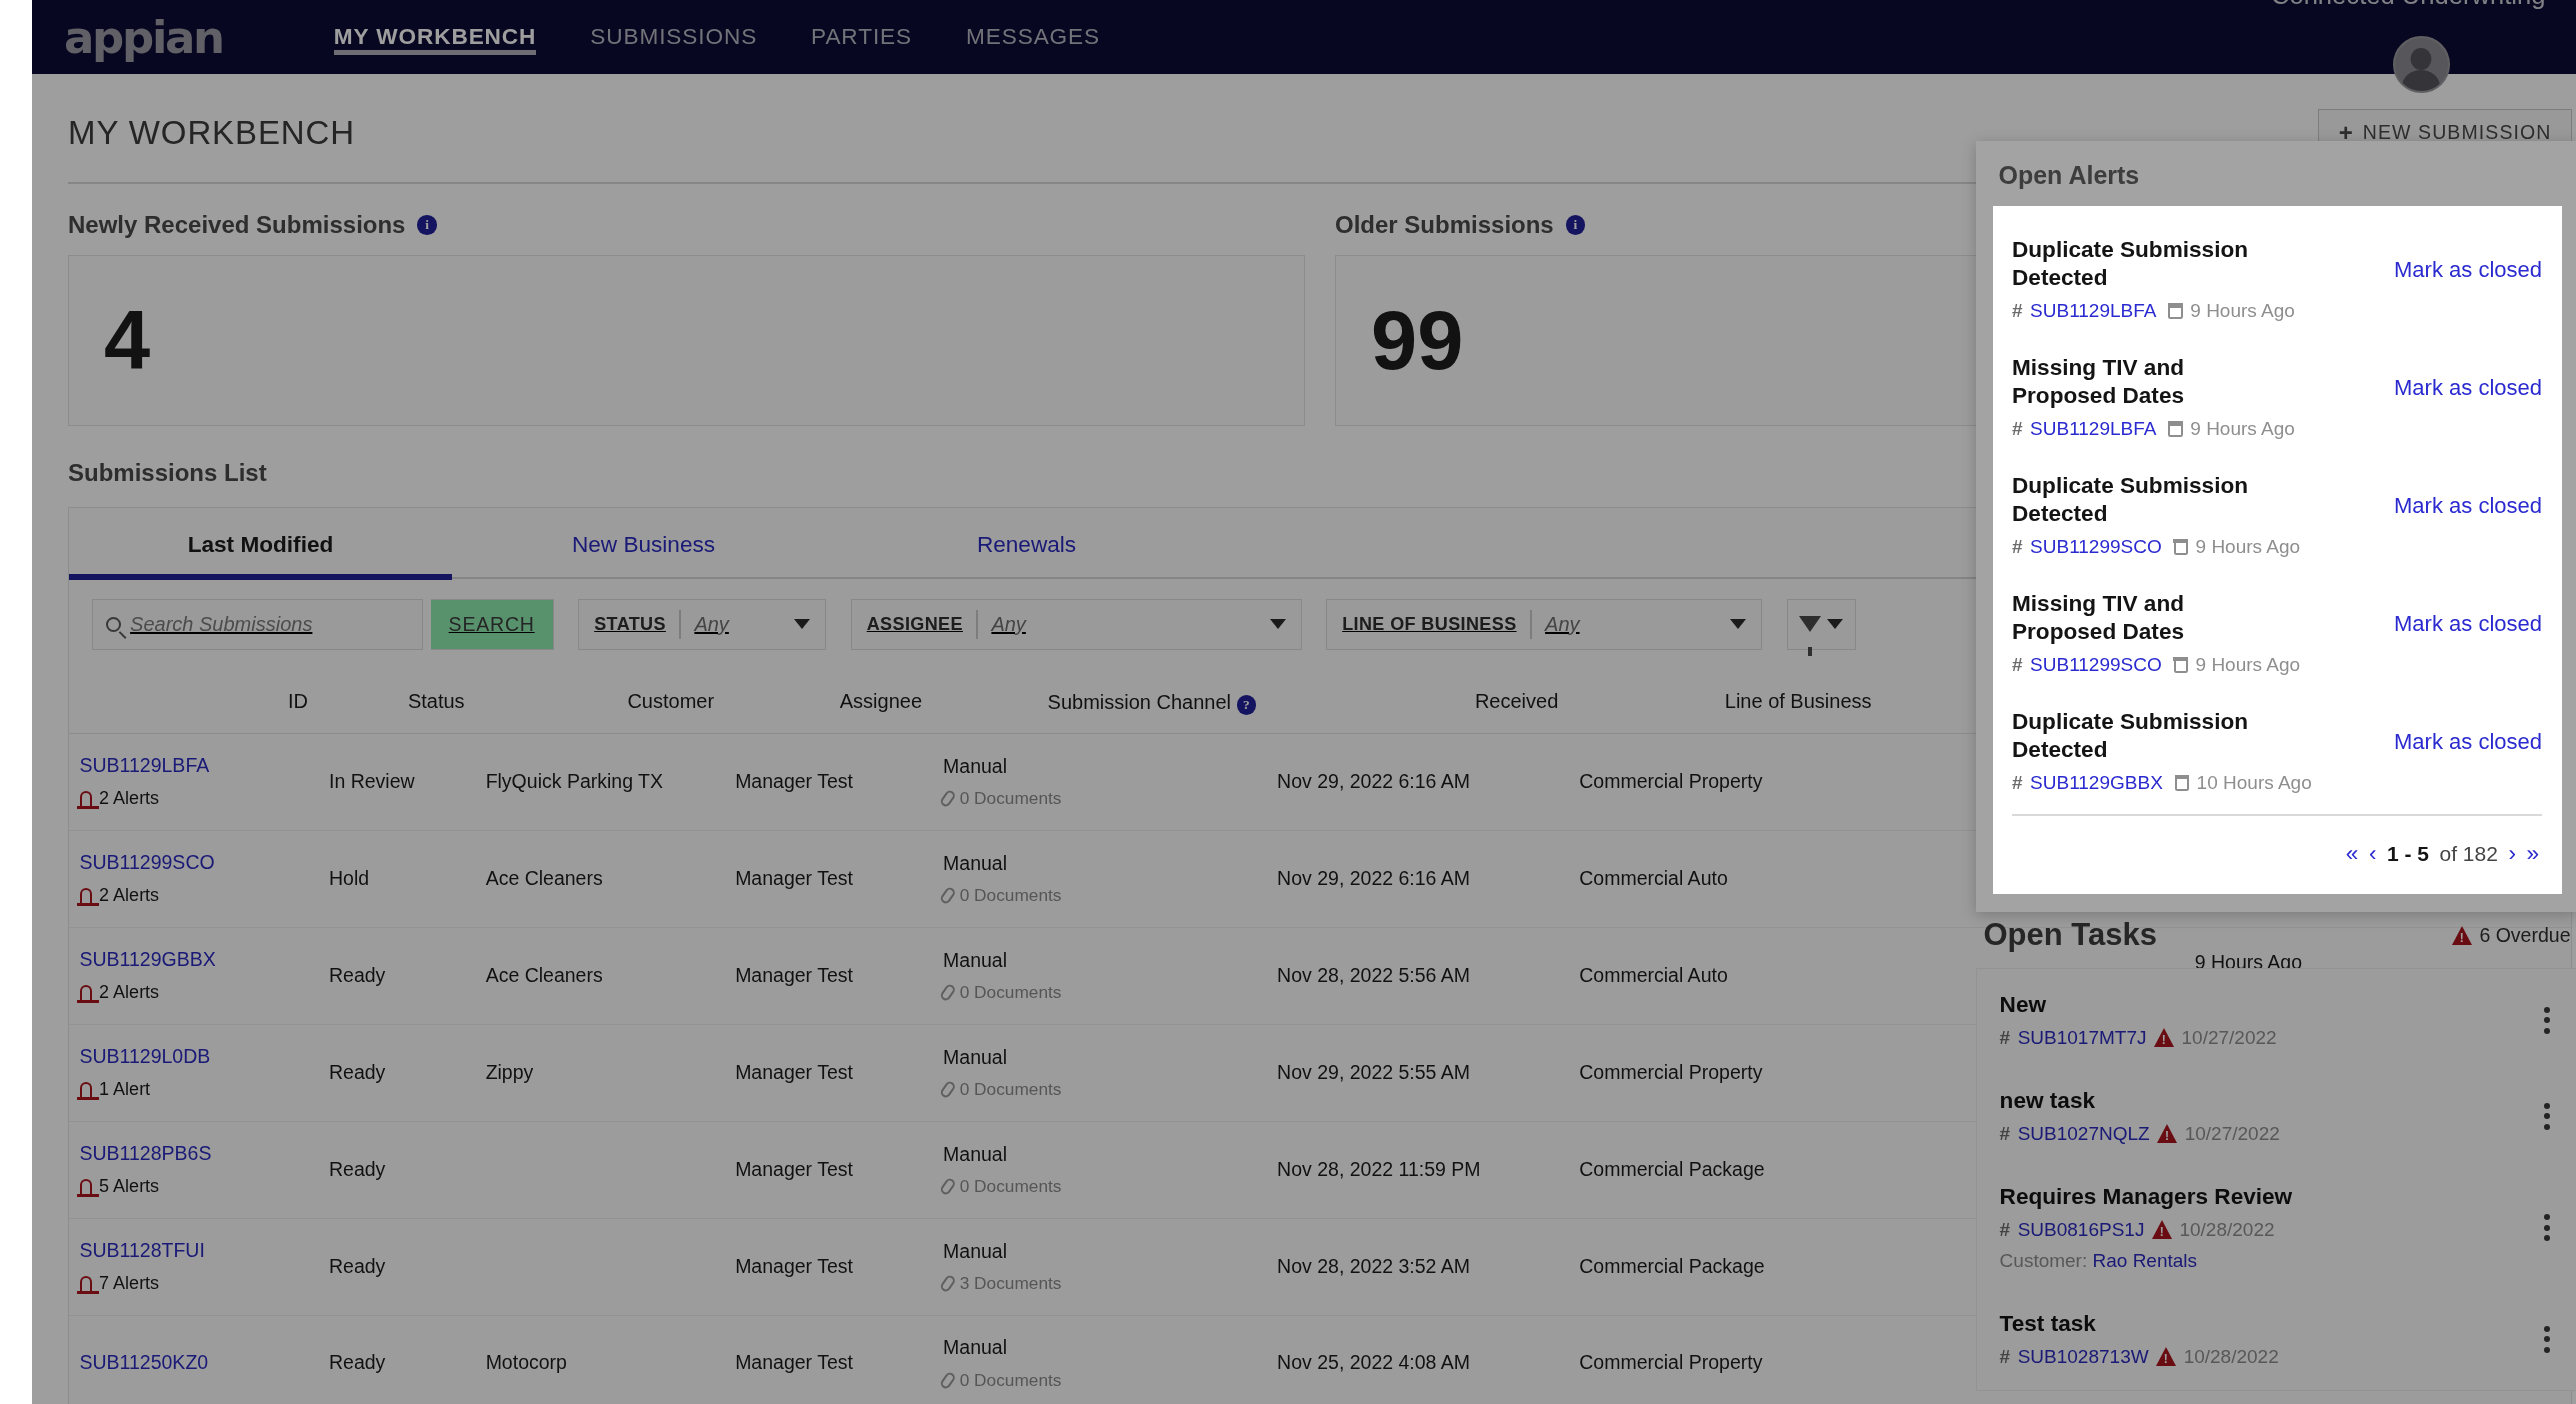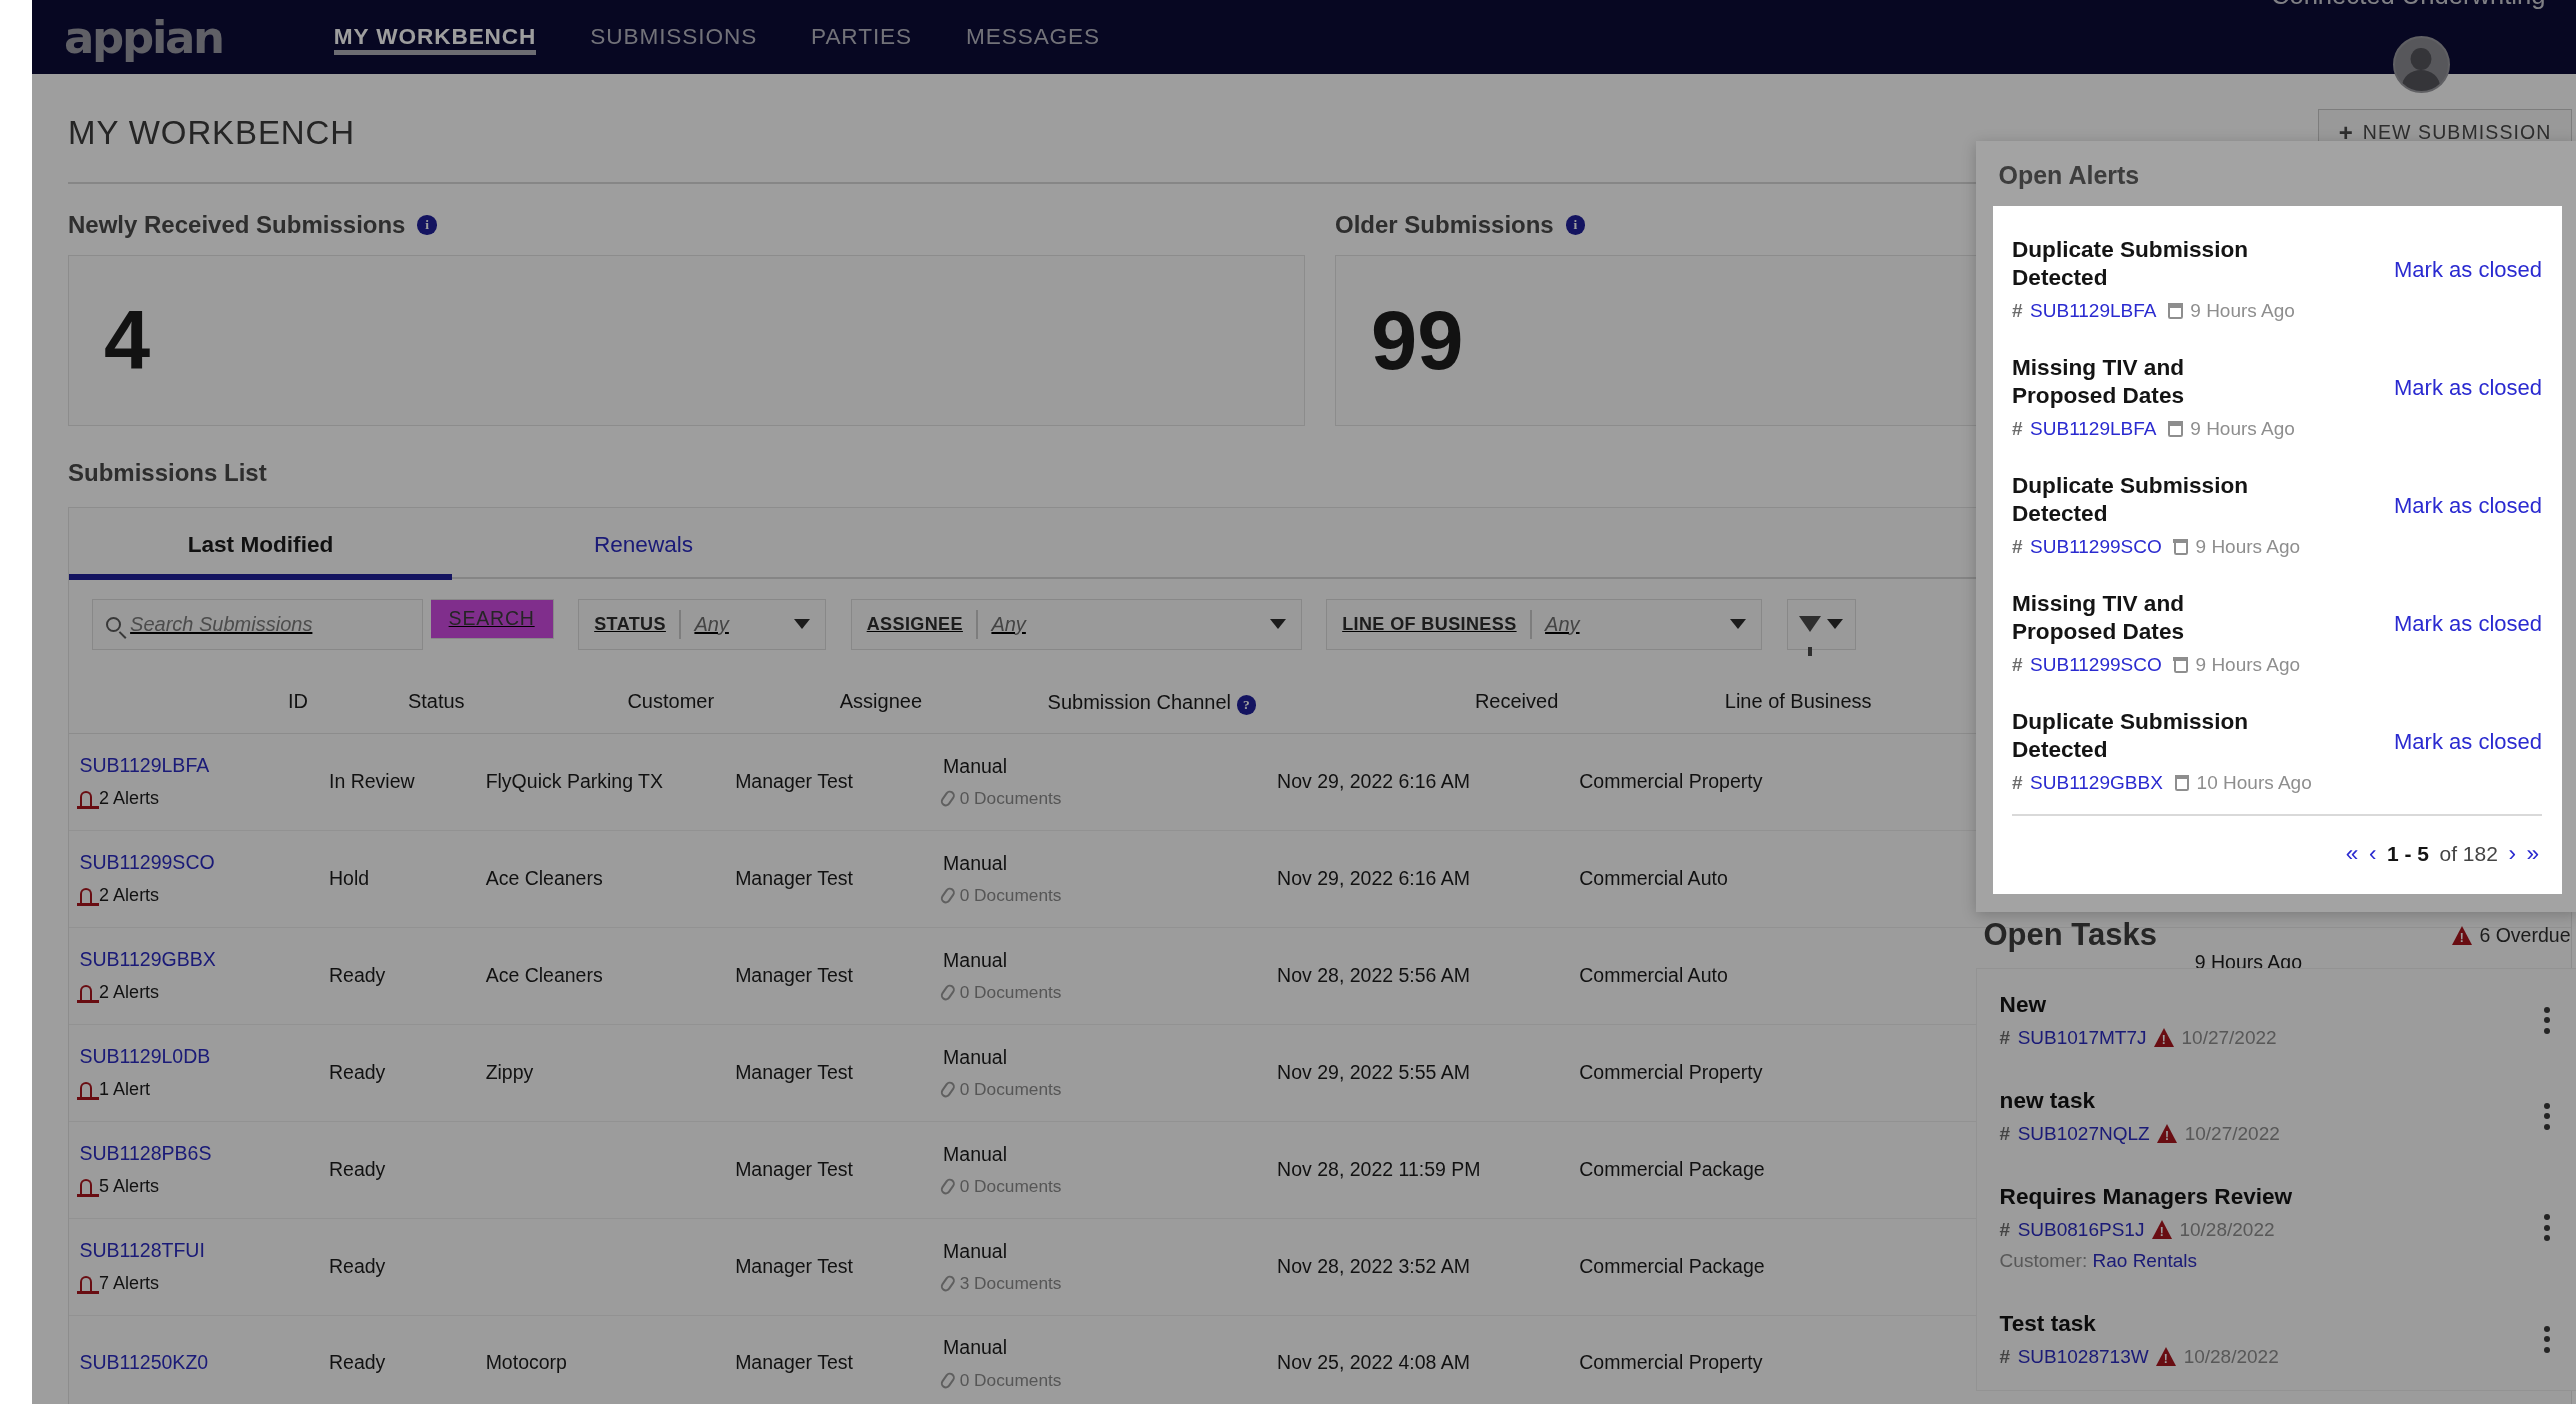--- a/index.html
+++ b/index.html
@@ -132,22 +132,22 @@
     content: ""; position: absolute; right: -7.5px; bottom: -6px;
     width: 9px; height: 2.3px; background: #5a5a5a; transform: rotate(45deg);
   }
   .search-input {
     border: 0; background: transparent; outline: none; font-size: 20px;
     color: #555; font-style: italic; width: 100%;
     font-family: "Liberation Sans", sans-serif;
   }
   .search-input::placeholder { color: #7b7b7b; font-style: italic; }
   .btn-search {
-    border: 1.5px solid #dcdcdc; border-left: 0; background: #d946ef;
-    height: 40px; padding: 0 18px; font-size: 19.5px; letter-spacing: 0.8px;
+    border: 1.5px solid #dcdcdc; border-left: 0; background: #86efac;
+    height: 51px; padding: 0 18px; font-size: 19.5px; letter-spacing: 0.8px;
     color: #3c3c3c; cursor: pointer; font-family: "Liberation Sans", sans-serif;
   }
   .sel {
     margin-left: 16.5px; border: 1.5px solid #dcdcdc; background: #f8f8f8;
     height: 51px; display: flex; align-items: center; padding: 0 15px;
     cursor: pointer; position: relative;
   }
   .sel-status { width: 248px; }
   .sel-assignee { width: 451px; }
   .sel-lob { width: 436px; }
@@ -350,20 +350,21 @@
           </div>
         </div>
       </div>
 
       <div class="sec-title">Submissions List</div>
 
       <div class="list-card">
 
         <div class="tabs">
           <div class="tab active">Last Modified</div>
+          <div class="tab">New Business</div>
           <div class="tab">Renewals</div>
         </div>
 
         <div class="filterbar">
           <div class="search-wrap">
             <span class="mag"></span>
             <input class="search-input" type="text" placeholder="Search Submissions" style="">
           </div>
           <button class="btn-search">SEARCH</button>
 

